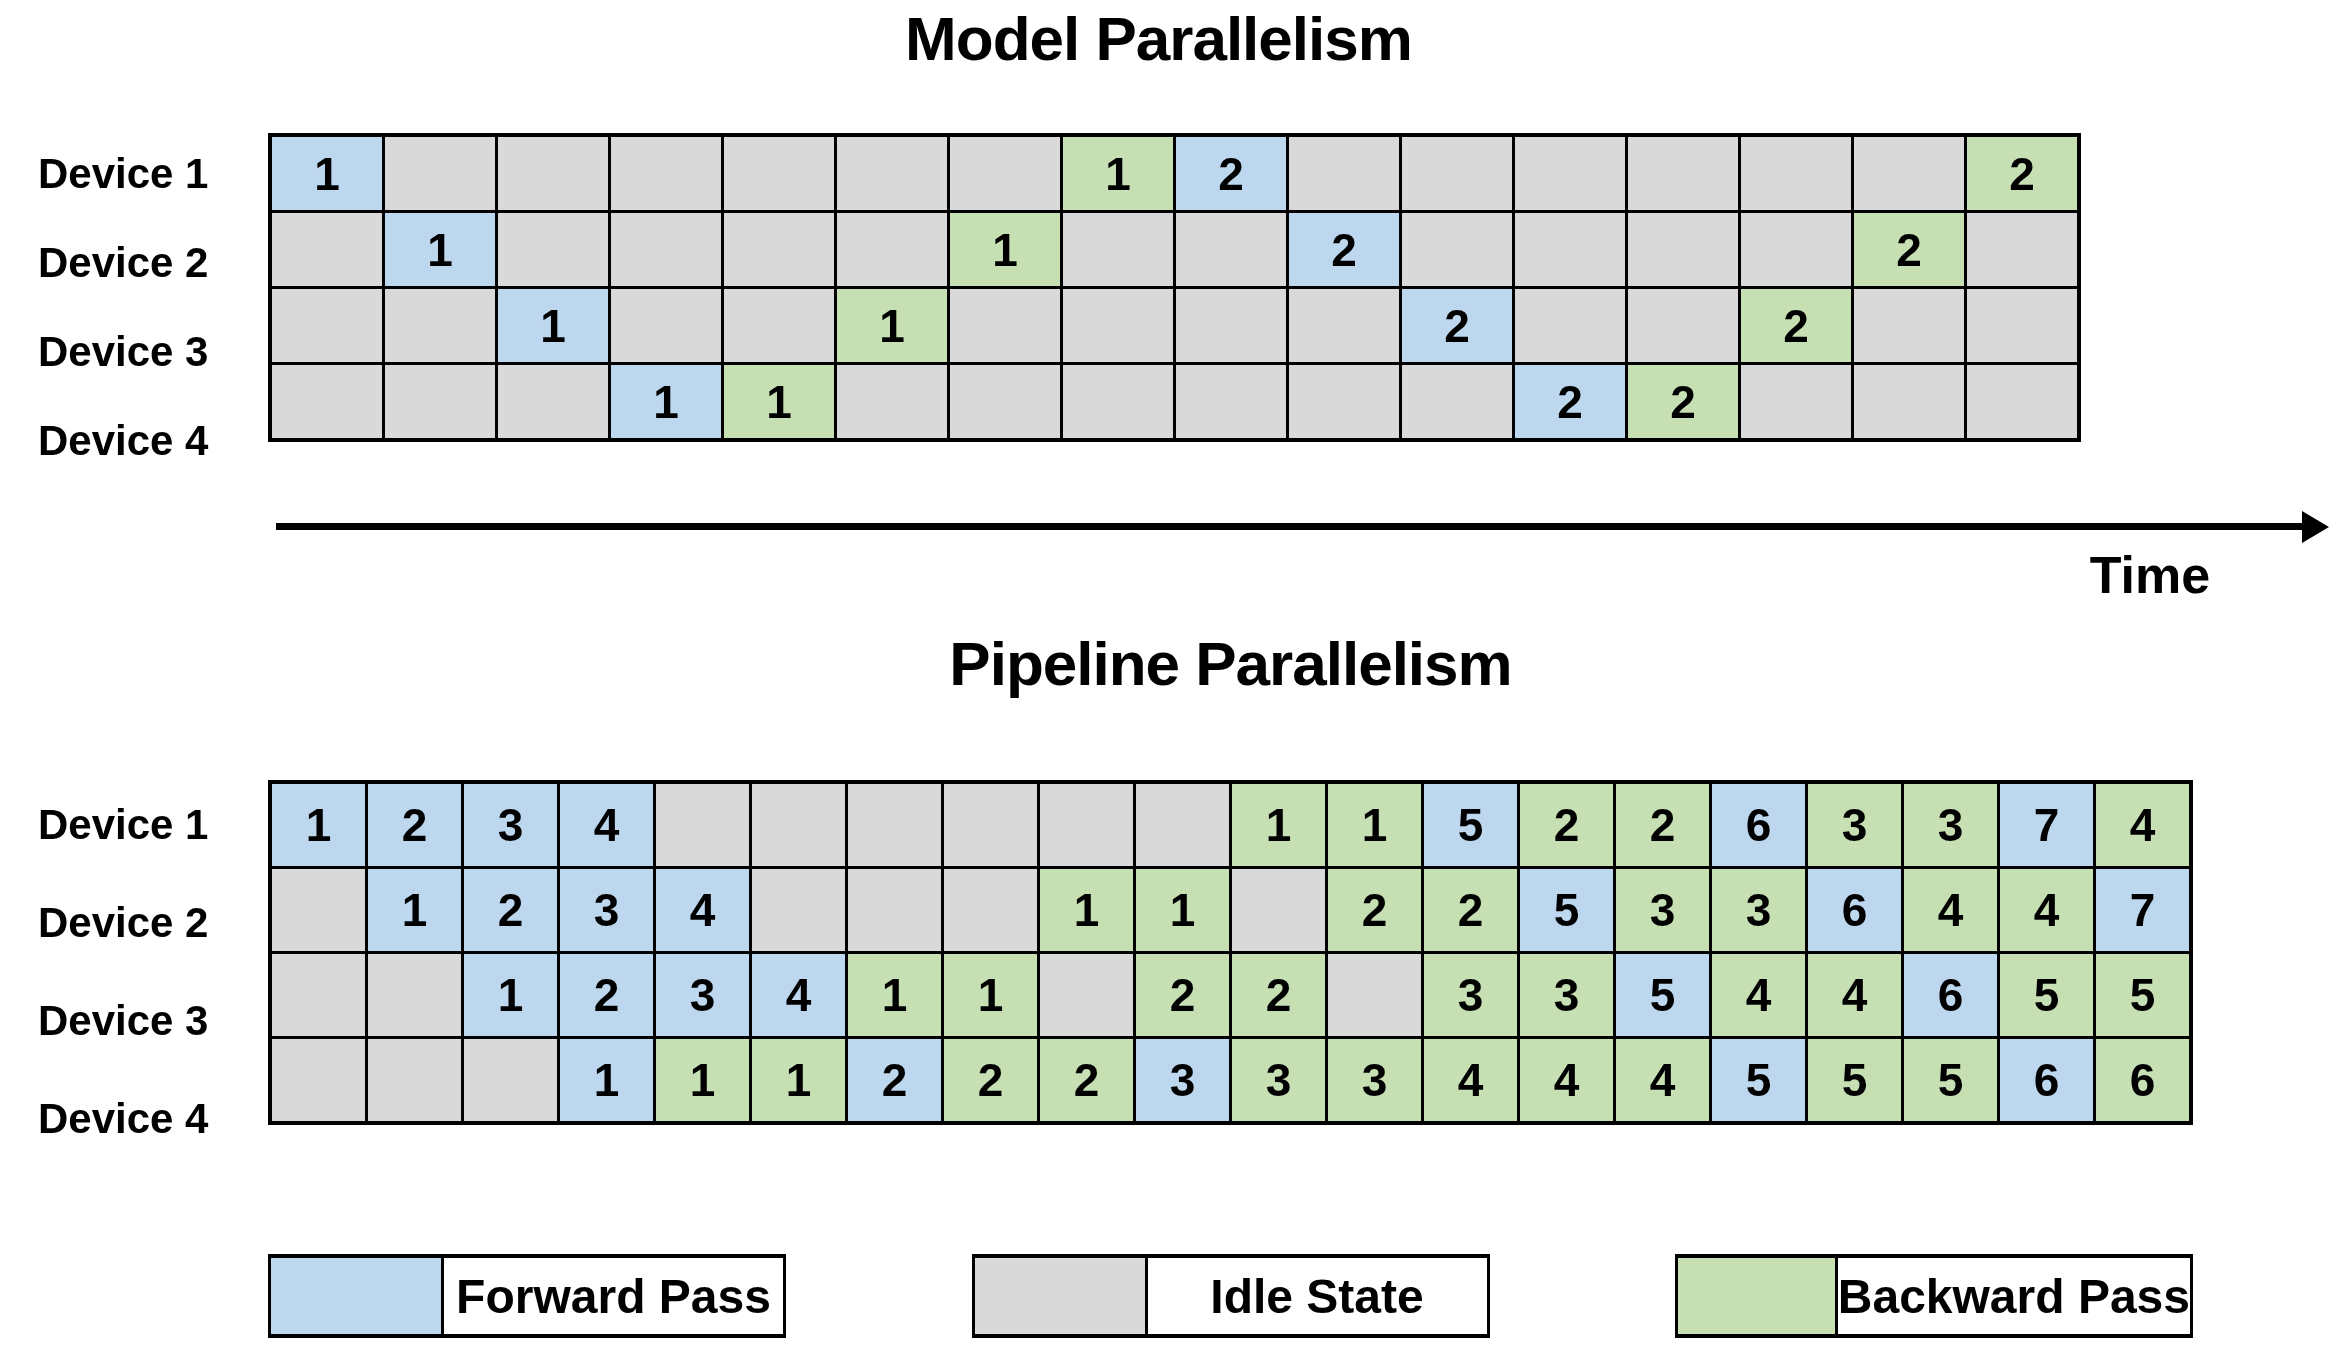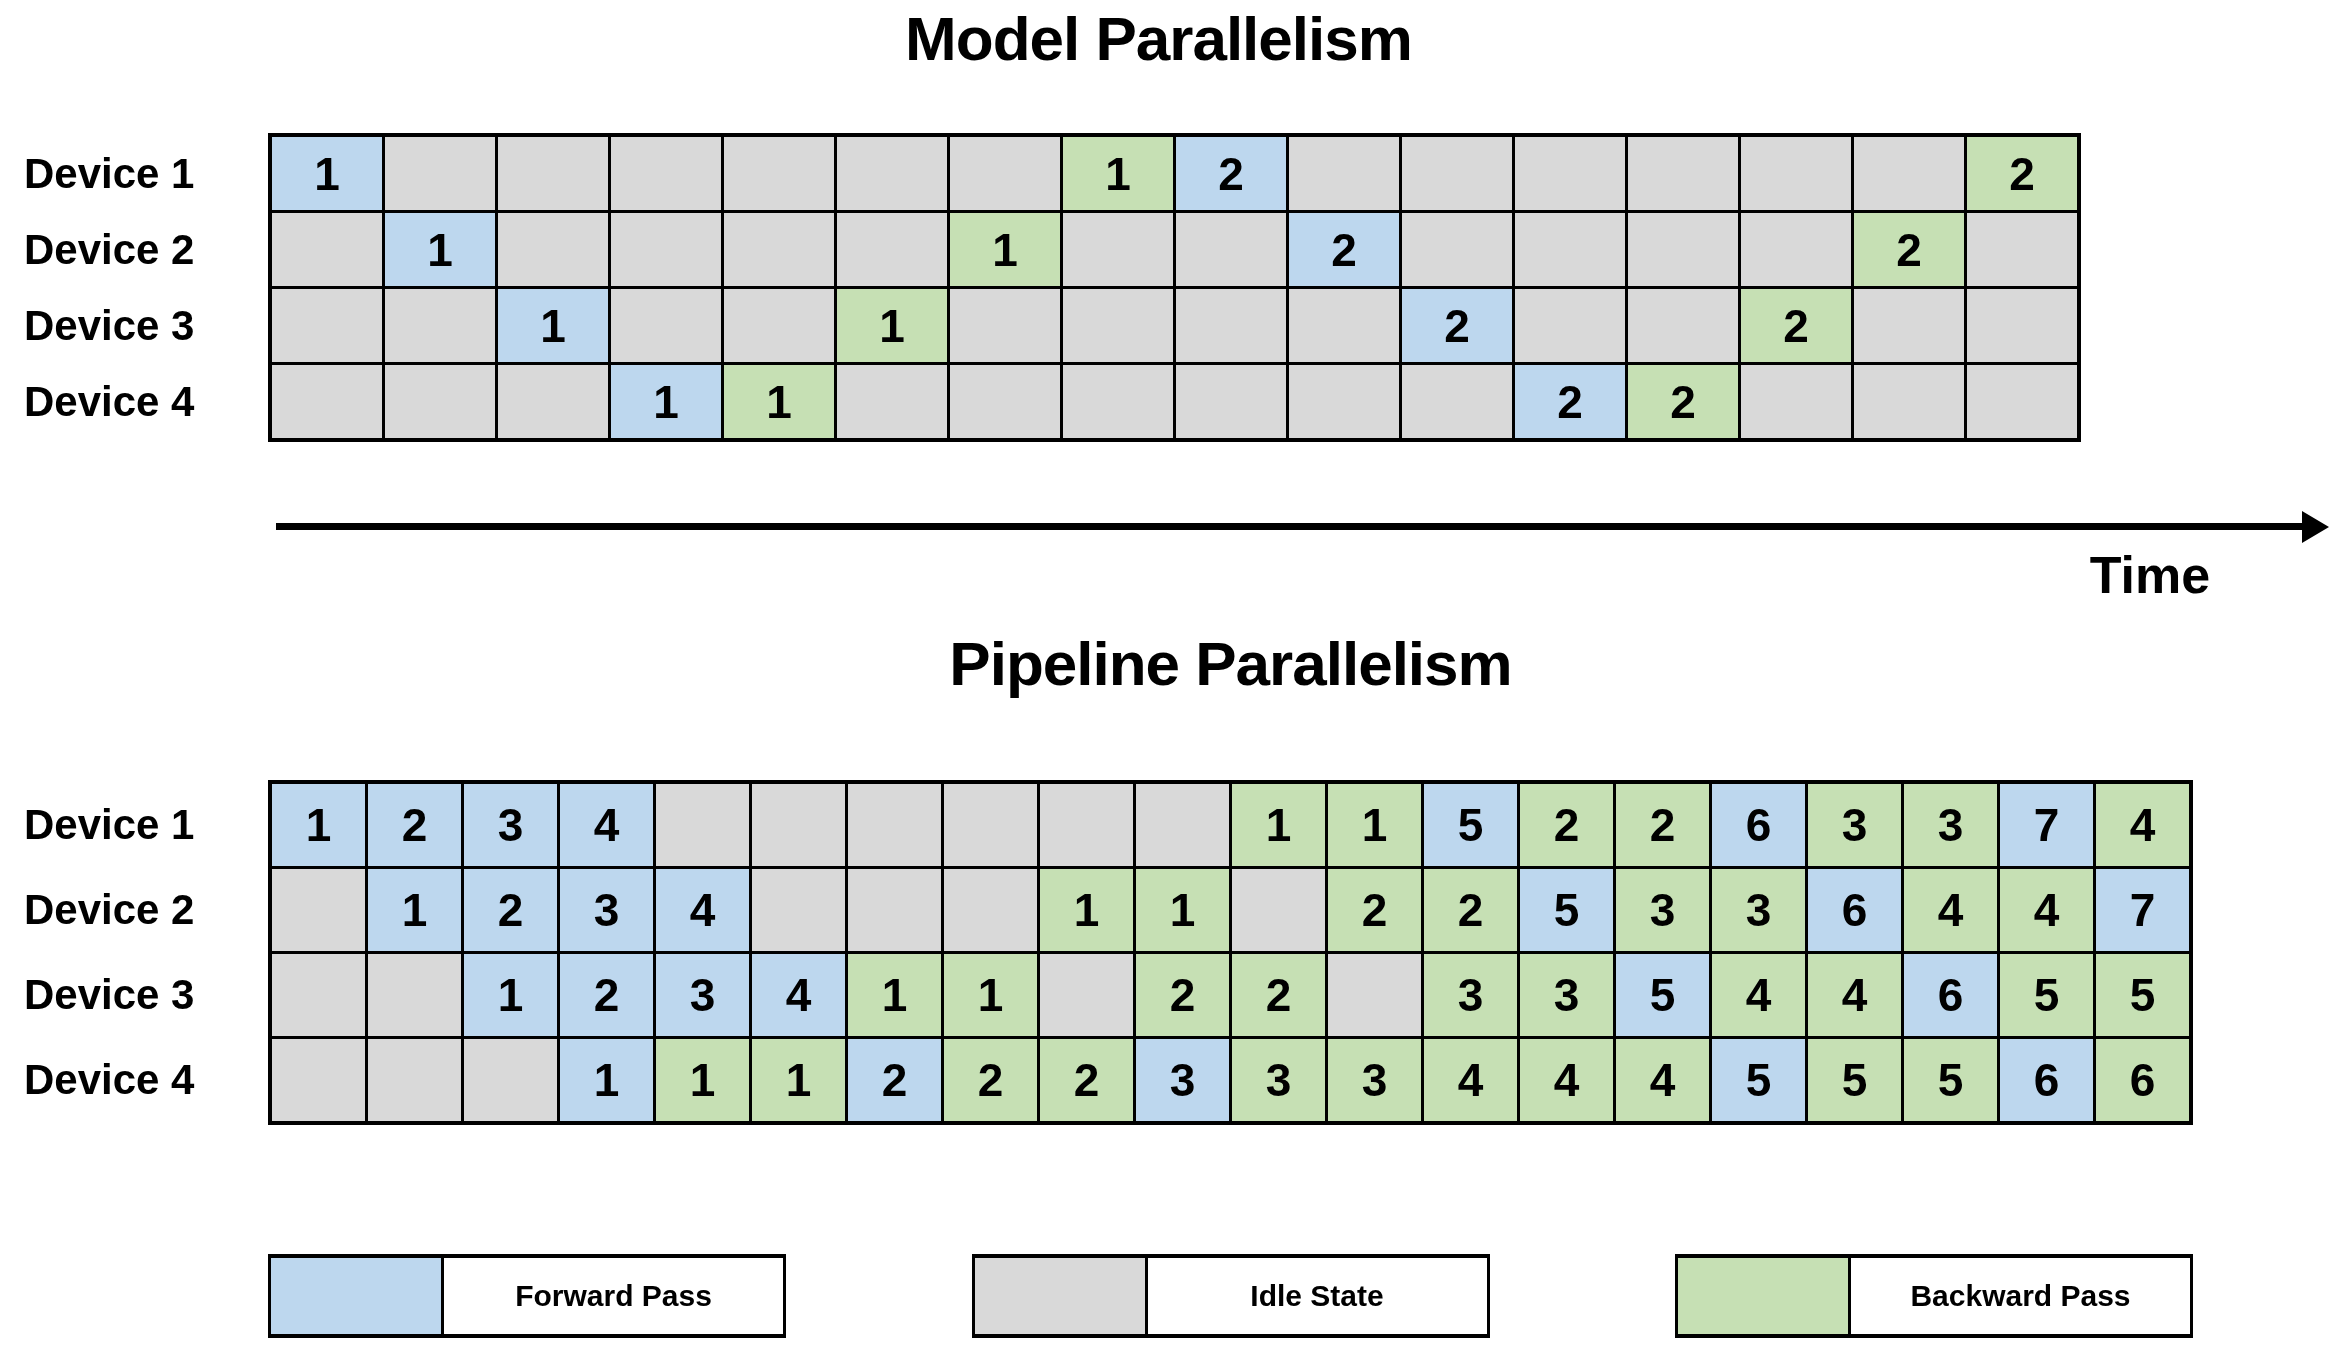--- a/index.html
+++ b/index.html
@@ -19,24 +19,24 @@
     font-size: 62px;
     letter-spacing: -1px;
     line-height: 1.12;
     white-space: nowrap;
   }
   .model-title   { left: 252px; top: 4px;   width: 1813px; }
   .pipeline-title{ left: 268px; top: 629px; width: 1925px; }
 
   .device-labels {
     position: absolute;
-    left: 24px;
+    left: 38px;
     width: 236px;
     display: grid;
-    row-gap: 3px;
+    row-gap: 16px;
   }
   .model-labels    { top: 137px; grid-auto-rows: 73px; }
   .pipeline-labels { top: 784px; grid-auto-rows: 82px; }
   .device-label {
     display: flex;
     align-items: center;
     font-size: 42px;
     font-weight: 700;
     white-space: nowrap;
   }
@@ -110,21 +110,21 @@
   }
   .legend-box .swatch {
     width: 170px;
     border-right: 3px solid var(--c-line, #000);
   }
   .legend-box .legend-text {
     flex: 1;
     display: flex;
     align-items: center;
     justify-content: center;
-    font-size: 30px;
+    font-size: 48px;
     font-weight: 700;
     white-space: nowrap;
   }
 </style>
 </head>
 <body>
 
 <div class="canvas">
 
   <div class="fig-title model-title">Model Parallelism</div>

